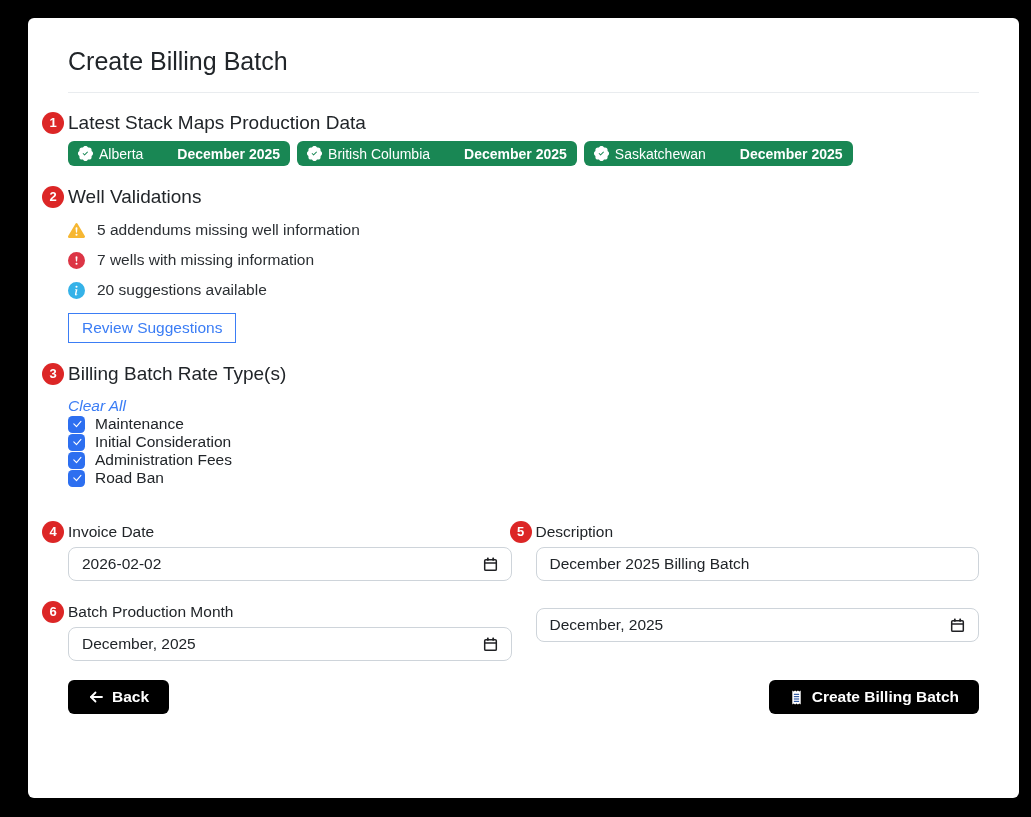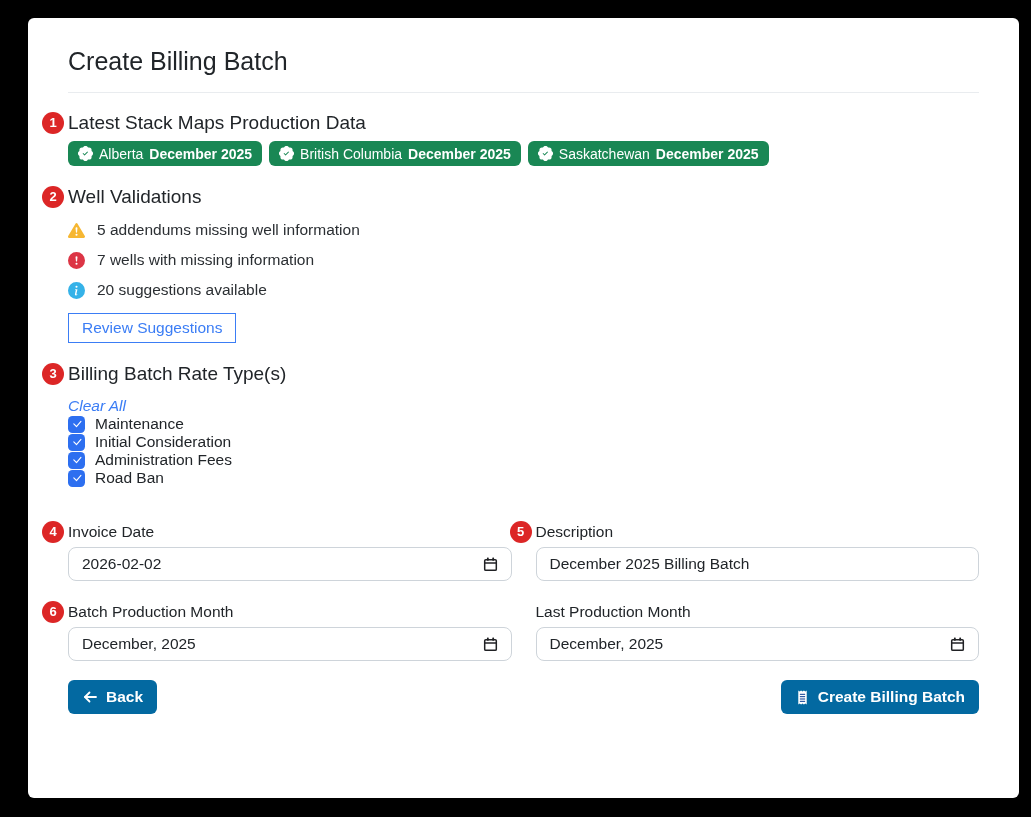--- a/index.html
+++ b/index.html
@@ -33,21 +33,21 @@
   .section-head .num, .label-row .num { position:absolute; left:-26px; }
 
   .mt-s1 { margin-top:18px; }
   .badges-row { margin-top:6px; display:flex; gap:7px; }
   .status-badge {
     background:#198754; color:#fff; border-radius:6px;
     height:25px; padding:0 10px;
     display:inline-flex; align-items:center; gap:6px;
     font-size:14px; white-space:nowrap;
   }
-  .status-badge b { font-weight:700; }
+  .status-badge b { font-weight:700;margin-left:28px; }
   .seal { display:flex; }
 
   .mt-s2 { margin-top:19px; }
   .validation-item {
     display:flex; align-items:center; gap:12px;
     font-size:15.5px; margin-top:12px; color:#2b2f33;
   }
   .validation-item:first-of-type { margin-top:9px; }
   .v-icon { display:flex; }
 
@@ -94,22 +94,22 @@
     font-family:inherit; font-size:15.5px; color:#212529;
     flex:1 1 auto; min-width:0;
   }
   .cal-btn { margin-left:auto; display:flex; cursor:pointer; background:none; border:none; padding:0; }
 
   .actions {
     margin-top:19px;
     display:flex; justify-content:space-between; align-items:center;
   }
   .btn-navy {
-    height:34px; padding:0 14px;
-    background:#0369a1; color:#fff;
+    height:34px; padding:0 20px;
+    background:#000000; color:#fff;
     border:none; border-radius:6px;
     display:inline-flex; align-items:center; gap:8px;
     font-size:15.5px; font-weight:600; font-family:inherit; cursor:pointer;
   }
 </style>
 </head>
 <body>
 
 <div class="card">
 
@@ -272,23 +272,20 @@
               <g fill="#202124">
                 <rect x="4.2" y="0.6" width="1.9" height="3.4" rx="0.5"></rect>
                 <rect x="9.9" y="0.6" width="1.9" height="3.4" rx="0.5"></rect>
               </g>
             </svg>
         </button>
       </div>
     </div>
 
     <div>
-      <div class="label-row">
-        <span>Last Production Month</span>
-      </div>
       <div class="inputbox">
         <input type="text" value="December, 2025" style="">
         <button class="cal-btn">
           <svg width="15" height="15" viewBox="0 0 16 16">
               <g fill="none" stroke="#202124" stroke-width="1.6">
                 <rect x="1.8" y="2.8" width="12.4" height="11.4" rx="1.2"></rect>
                 <line x1="1.8" y1="6.4" x2="14.2" y2="6.4"></line>
               </g>
               <g fill="#202124">
                 <rect x="4.2" y="0.6" width="1.9" height="3.4" rx="0.5"></rect>

